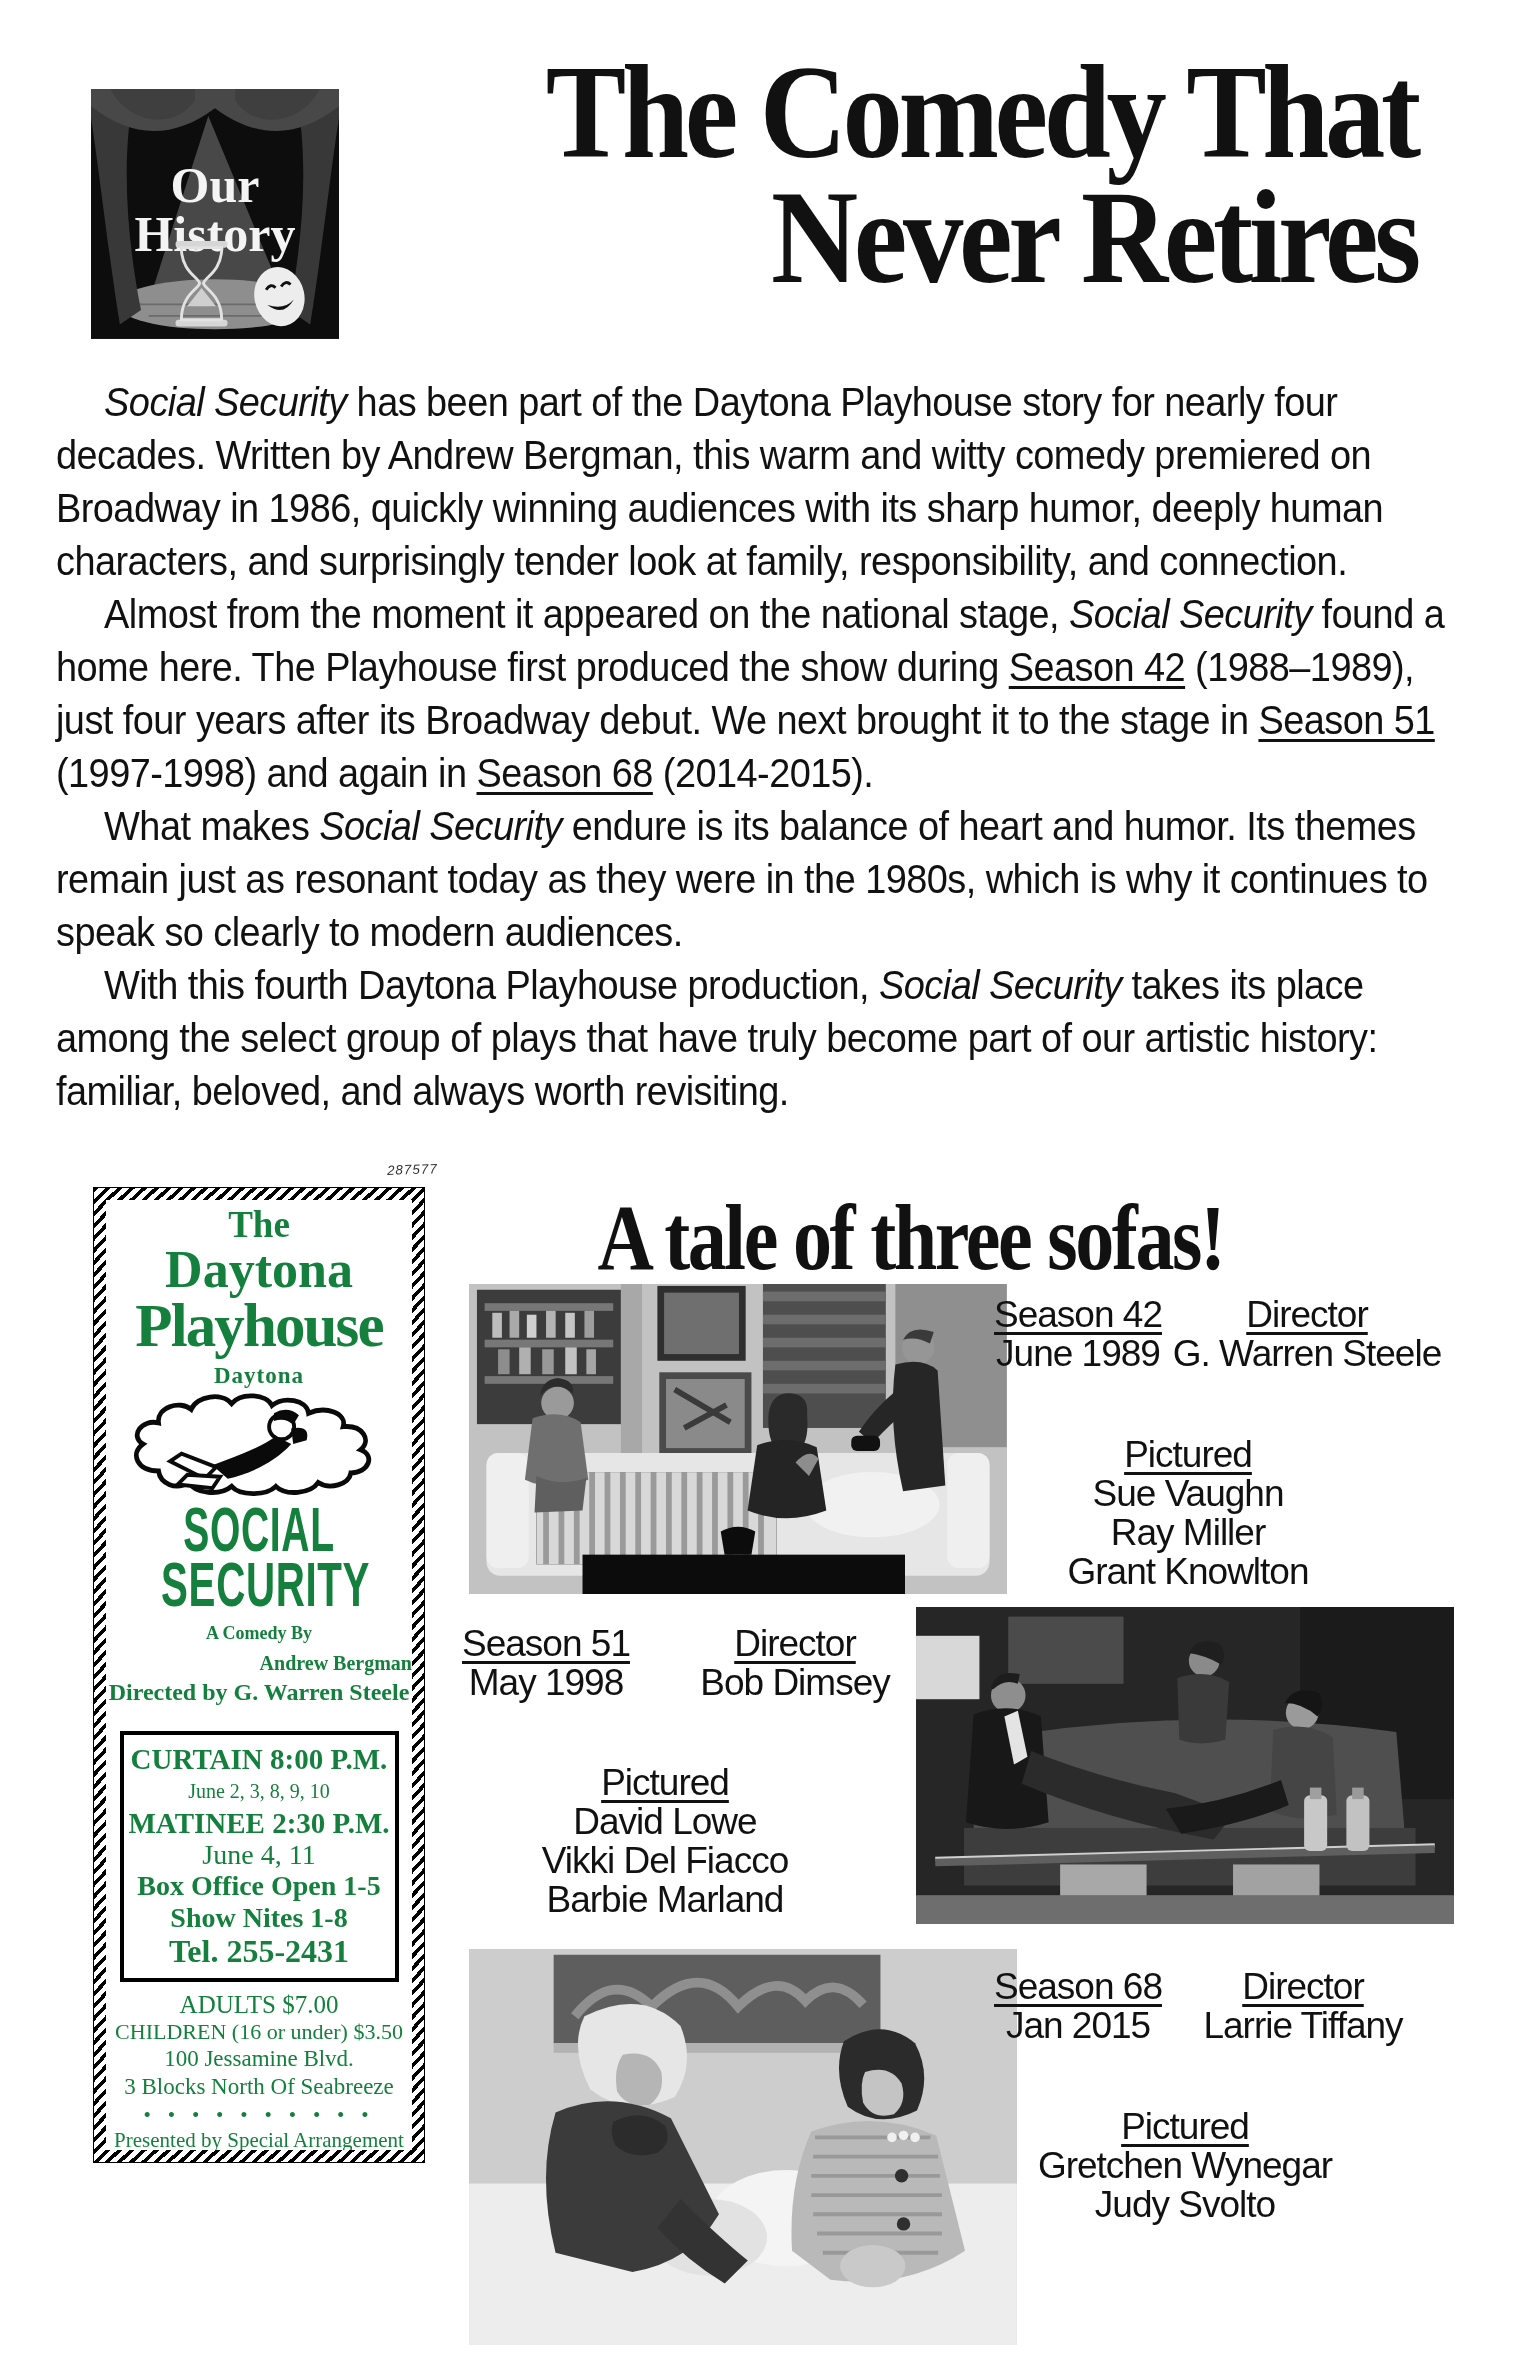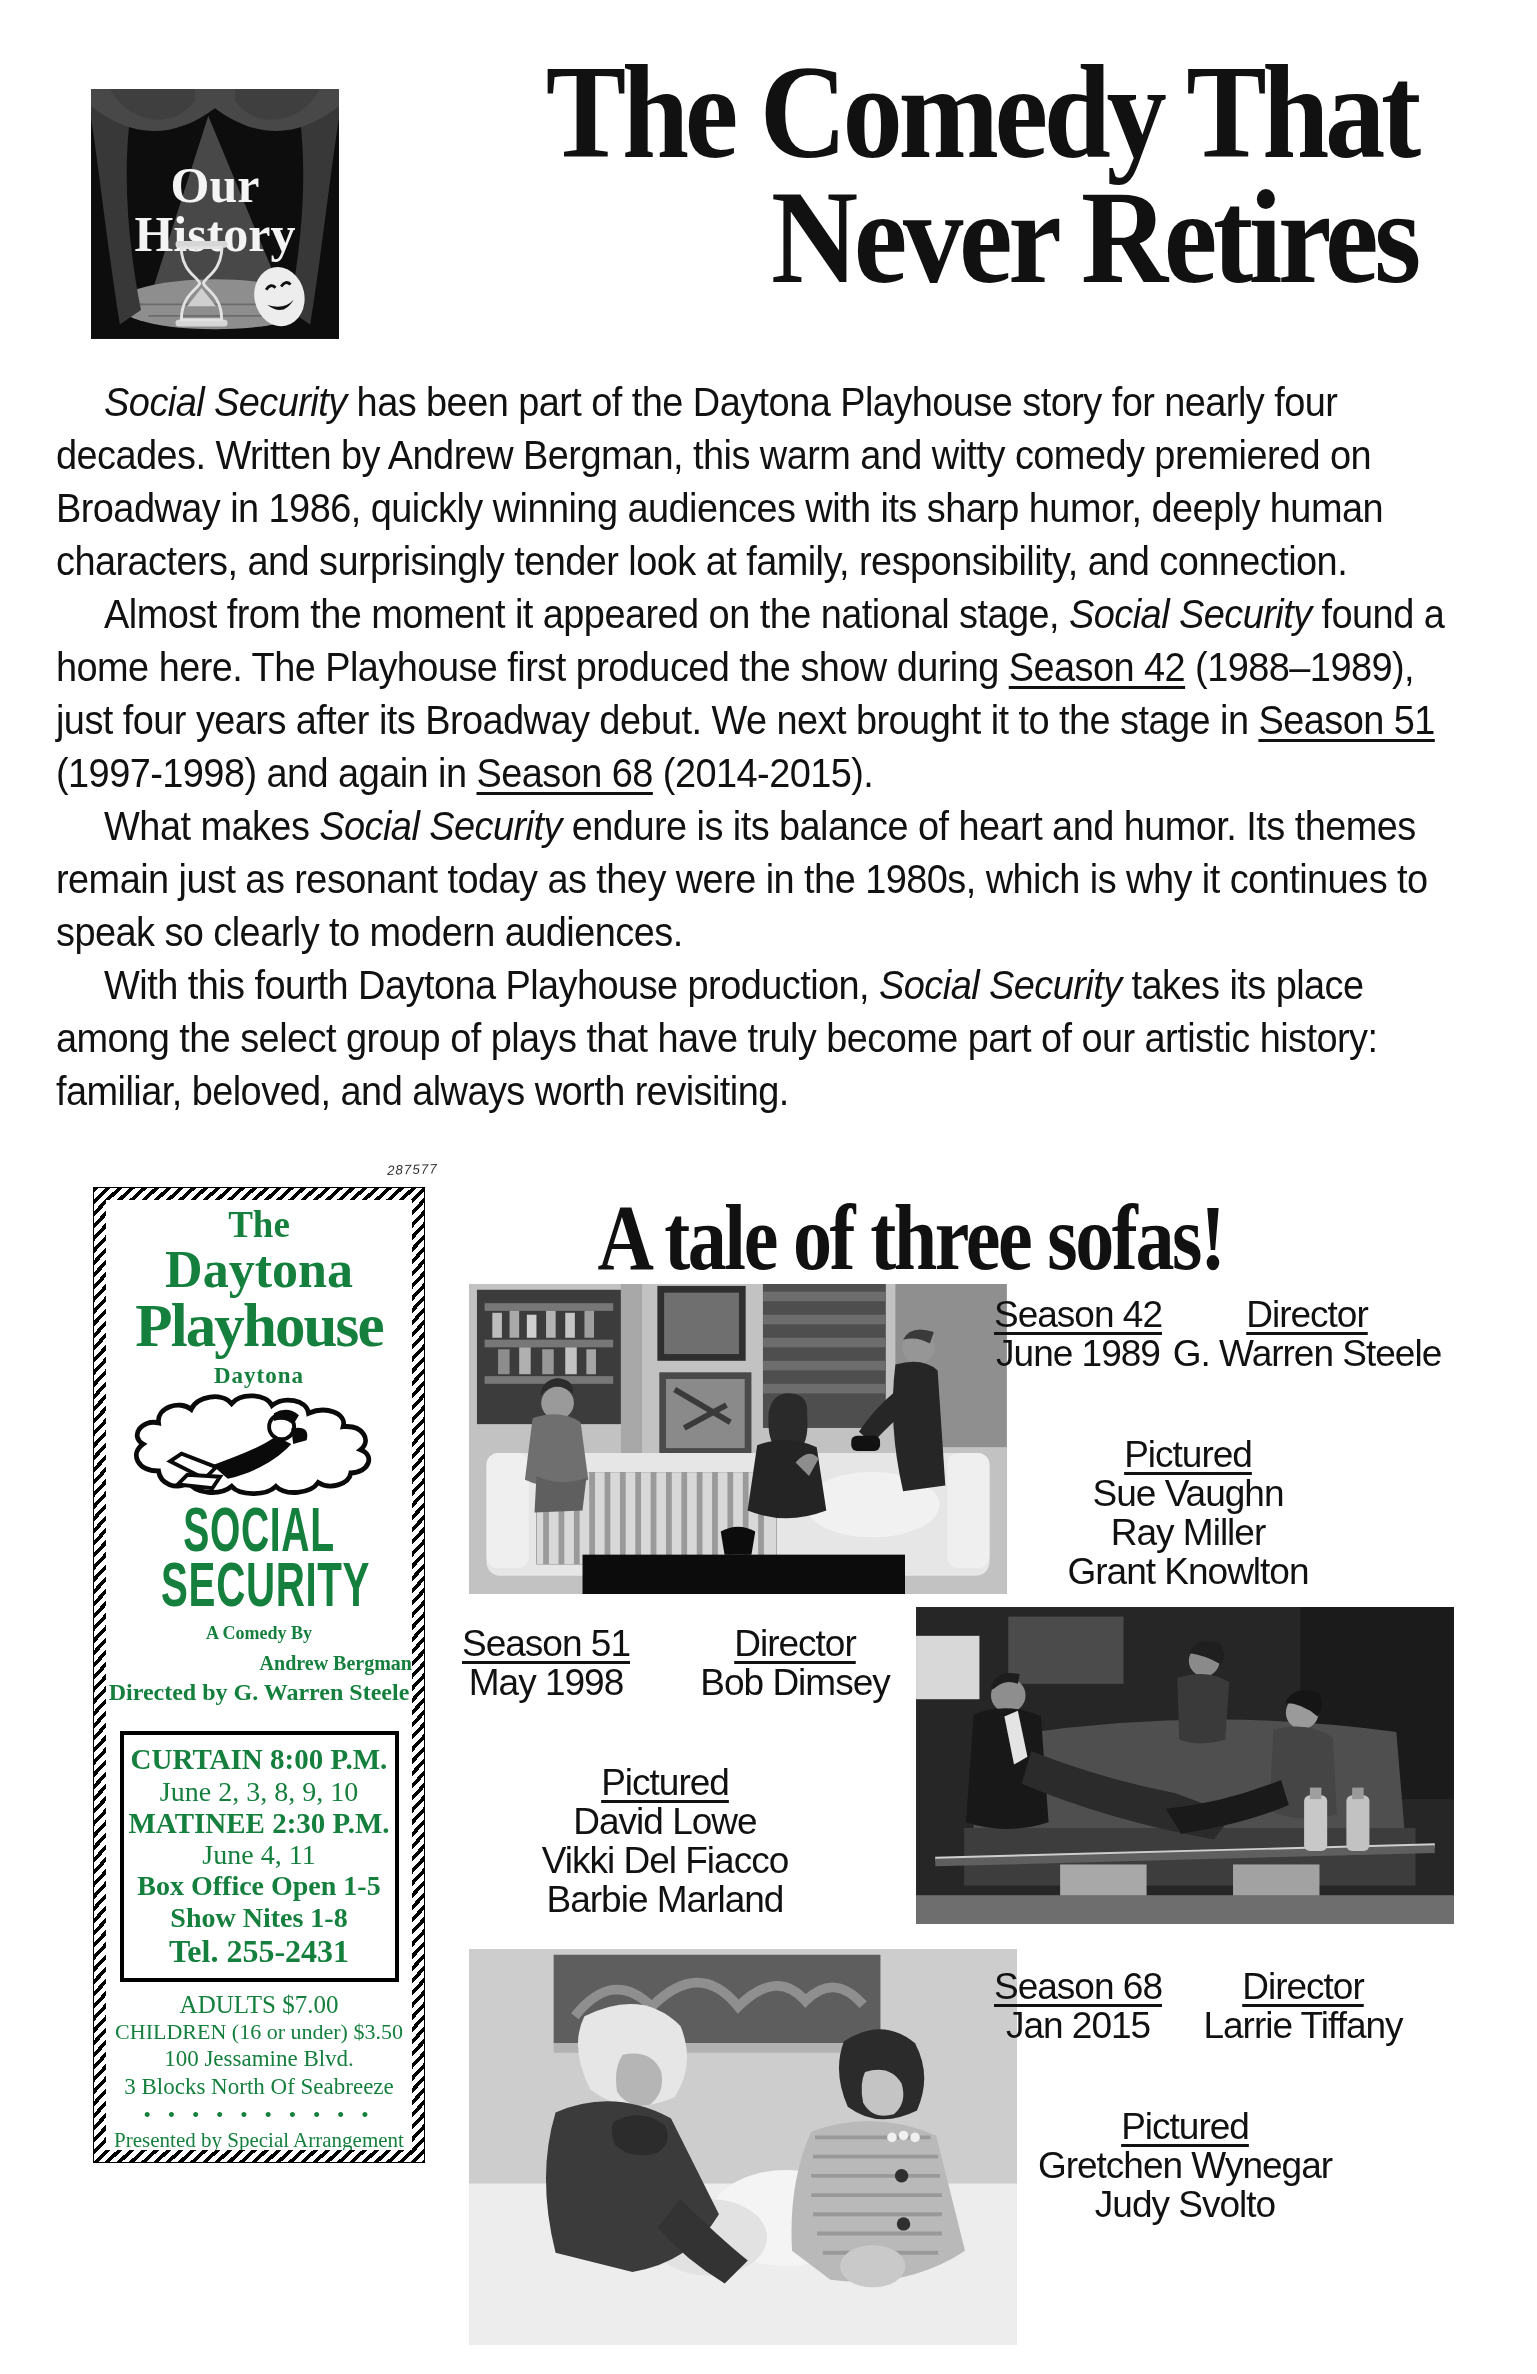--- a/index.html
+++ b/index.html
@@ -42,21 +42,21 @@
   .ad-cloud{margin-top:1.9px;}
   .ad-social{font-family:"Liberation Sans",sans-serif;font-weight:bold;font-size:63px;line-height:54px;
              transform:scaleX(0.62);transform-origin:50% 50%;letter-spacing:1px;}
   .ad-security{font-family:"Liberation Sans",sans-serif;font-weight:bold;font-size:63px;line-height:56px;
                transform:scaleX(0.64);transform-origin:50% 50%;letter-spacing:1px;}
   .ad-comedy{font-size:18px;line-height:30px;margin-top:5.8px;font-weight:bold;}
   .ad-bergman{font-size:20px;line-height:30px;font-weight:bold;text-align:right;}
   .ad-directed{font-size:24px;line-height:28px;font-weight:bold;}
   .ad-box{margin:25px auto 0;width:271px;border:4.8px solid #000;padding:8px 0;font-family:Liberation Serif, serif;}
   .sch-b1{font-weight:bold;font-size:29px;line-height:33px;}
-  .sch-r1{font-size:28px;line-height:31px;}
+  .sch-r1{font-size:20px;line-height:31px;}
   .sch-b2{font-weight:bold;font-size:29px;line-height:33px;}
   .sch-r2{font-size:28px;line-height:30px;}
   .sch-b3{font-weight:bold;font-size:28px;line-height:32px;}
   .sch-b4{font-weight:bold;font-size:28px;line-height:31px;}
   .sch-tel{font-weight:bold;font-size:32px;line-height:37px;}
   .ad-adults{font-size:25px;line-height:29px;margin-top:7.7px;}
   .ad-children{font-size:22px;line-height:26px;}
   .ad-blvd{font-size:23px;line-height:28px;}
   .ad-blocks{font-size:23px;line-height:28px;}
   .ad-dots{font-size:21px;line-height:25px;margin-top:1.9px;letter-spacing:5.8px;}

